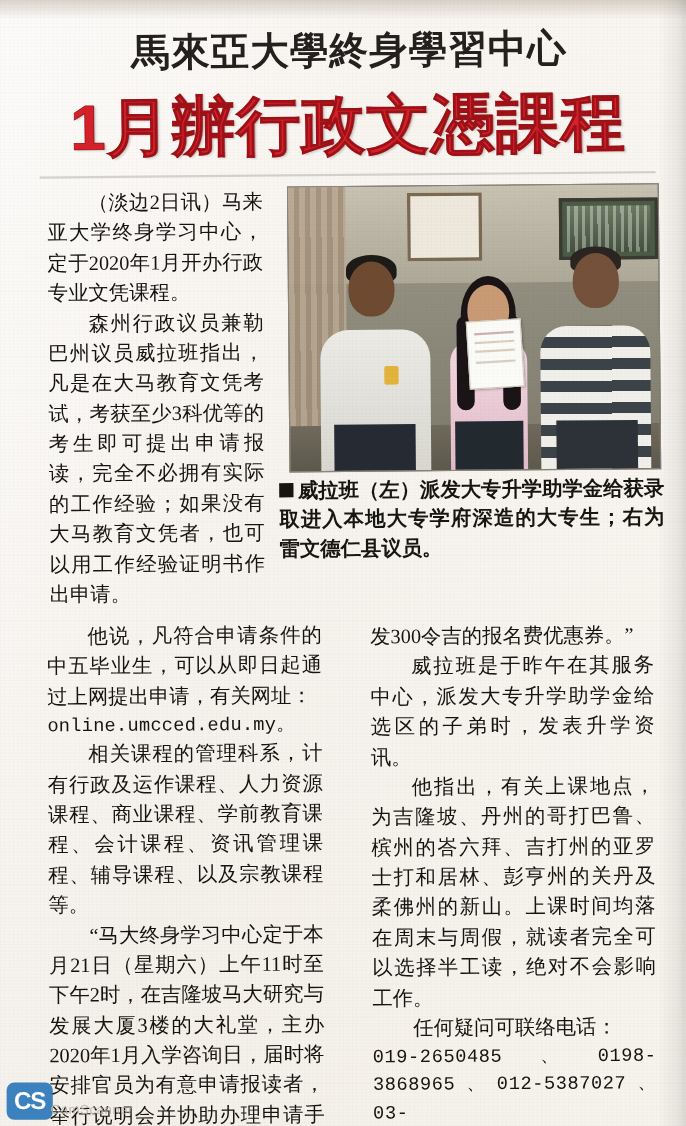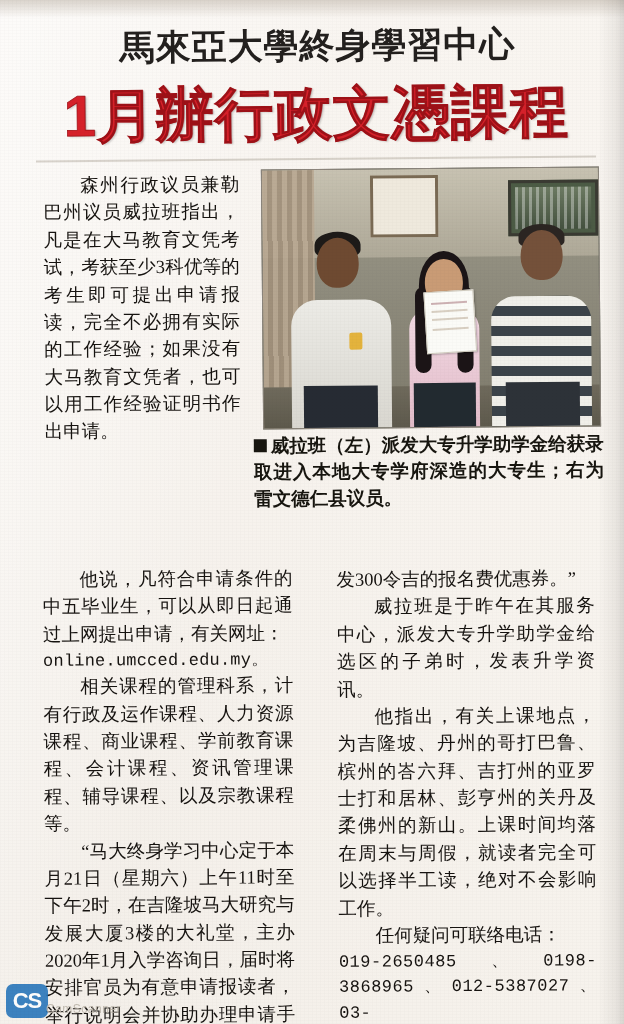--- a/index.html
+++ b/index.html
@@ -338,20 +338,21 @@
       <div class="hair"></div>
       <div class="head"></div>
     </div>
   </div>
 
   <div class="caption">
     <span class="sq"></span><span>威拉班（左）派发大专升学助学金给获录取进入本地大专学府深造的大专生；右为雷文德仁县议员。</span>
   </div>
 
   <div class="col col-left">
+    <p>（淡边2日讯）马来亚大学终身学习中心，定于2020年1月开办行政专业文凭课程。</p>
     <p>森州行政议员兼勒巴州议员威拉班指出，凡是在大马教育文凭考试，考获至少3科优等的考生即可提出申请报读，完全不必拥有实际的工作经验；如果没有大马教育文凭者，也可以用工作经验证明书作出申请。</p>
   </div>
 
   <div class="col col-mid">
     <p>他说，凡符合申请条件的中五毕业生，可以从即日起通过上网提出申请，有关网址：</p>
     <p class="noind mono">online.umcced.edu.my。</p>
     <p>相关课程的管理科系，计有行政及运作课程、人力资源课程、商业课程、学前教育课程、会计课程、资讯管理课程、辅导课程、以及宗教课程等。</p>
     <p>“马大终身学习中心定于本月21日（星期六）上午11时至下午2时，在吉隆坡马大研究与发展大厦3楼的大礼堂，主办2020年1月入学咨询日，届时将安排官员为有意申请报读者，举行说明会并协助办理申请手续，参加者还可获得该中心派</p>
   </div>
 

